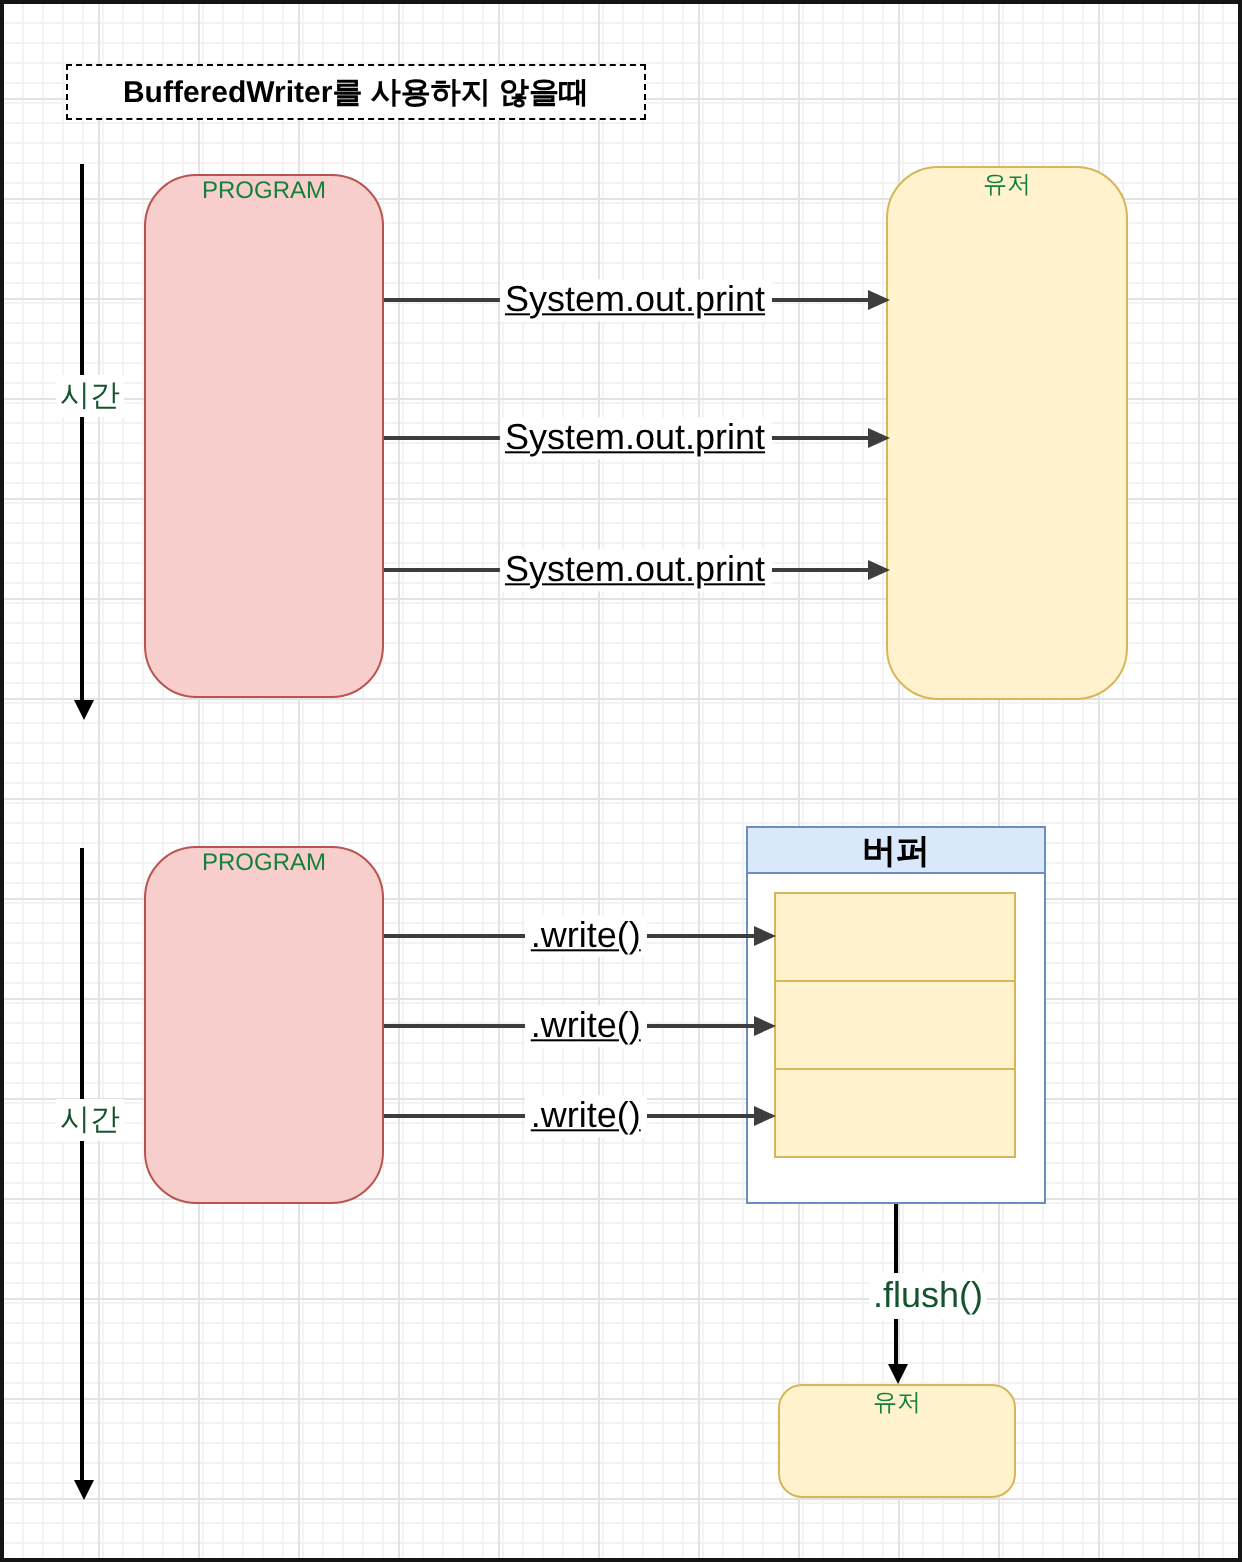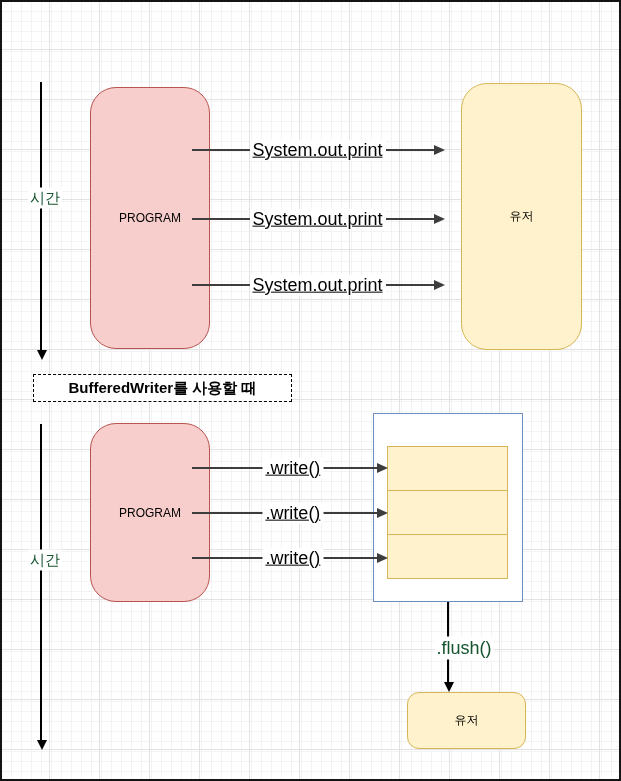--- a/index.html
+++ b/index.html
@@ -19,22 +19,22 @@
 
   
   .sec-title {
     position:absolute; display:flex; align-items:center; justify-content:center;
     border:1.6px dashed #000; background:#fff;
     font-size:15px; font-weight:bold; color:#000; white-space:nowrap;
   }
 
   
   .node {
-    position:absolute; display:flex; align-items:center; justify-content:center;
-    font-size:12px; color:#000000; text-align:center;margin-left:18px;
+    position:absolute; display:flex; align-items:flex-start; justify-content:center;
+    font-size:12px; color:#15803d; text-align:center;
   }
   .node.pink   { background:var(--program-fill,#f8cecc); border:1px solid var(--program-border,#b85450); border-radius:26px; }
   .node.yellow { background:var(--user-fill,#fff2cc);    border:1px solid var(--user-border,#d6b656);    border-radius:26px; }
   .node.yellow-sm { background:var(--user-fill,#fff2cc); border:1px solid var(--user-border,#d6b656);    border-radius:12px; }
 
   
   .harrow { position:absolute; height:0; border-top:2px solid var(--arrow-color,#3d3d3d); }
   .harrow .hhead {
     position:absolute; right:-2px; top:-6px; width:0; height:0;
     border-left:11px solid var(--arrow-color,#3d3d3d);
@@ -72,20 +72,21 @@
     height:45px; background:var(--user-fill,#fff2cc);
     border:1px solid var(--user-border,#d6b656);
   }
   .slot + .slot { margin-top:-1px; }
 </style>
 </head>
 <body>
 
 <div id="canvas">
 
+  <div class="sec-title" style="left:31px; top:30px; width:290px; height:28px;">BufferedWriter를 사용하지 않을때</div>
 
   <div class="varrow" style="left:38px; top:80px; height:269px;">
     <span class="vhead"></span>
   </div>
   <div class="vlabel" style="left:43px; top:196px;">시간</div>
 
   <div class="node pink" style="left:70px; top:85px; width:120px; height:262px;">
     <span>PROGRAM</span>
   </div>
 
@@ -99,32 +100,34 @@
   </div>
   <div class="harrow" style="left:190px; top:216px; width:251px;">
     <span class="hhead"></span>
     <span class="elabel">System.out.print</span>
   </div>
   <div class="harrow" style="left:190px; top:282px; width:251px;">
     <span class="hhead"></span>
     <span class="elabel">System.out.print</span>
   </div>
 
-  <div class="sec-title" style="left:31px; top:372px; width:259px; height:28px;">BufferedWriter를 사용할 때</div>
 
   <div class="varrow" style="left:38px; top:422px; height:317px;">
     <span class="vhead"></span>
   </div>
   <div class="vlabel" style="left:43px; top:558px;">시간</div>
 
   <div class="node pink" style="left:70px; top:421px; width:120px; height:179px;">
     <span>PROGRAM</span>
   </div>
 
   <div class="buffer" style="left:371px; top:411px; width:150px; height:189px;">
+    <div class="buffer-header">
+      <span>버퍼</span>
+    </div>
     <div class="slot-stack">
       <div class="slot"></div>
       <div class="slot"></div>
       <div class="slot"></div>
     </div>
   </div>
 
   <div class="harrow" style="left:190px; top:465px; width:194px;">
     <span class="hhead"></span>
     <span class="elabel" style="left:52%;">.write()</span>

